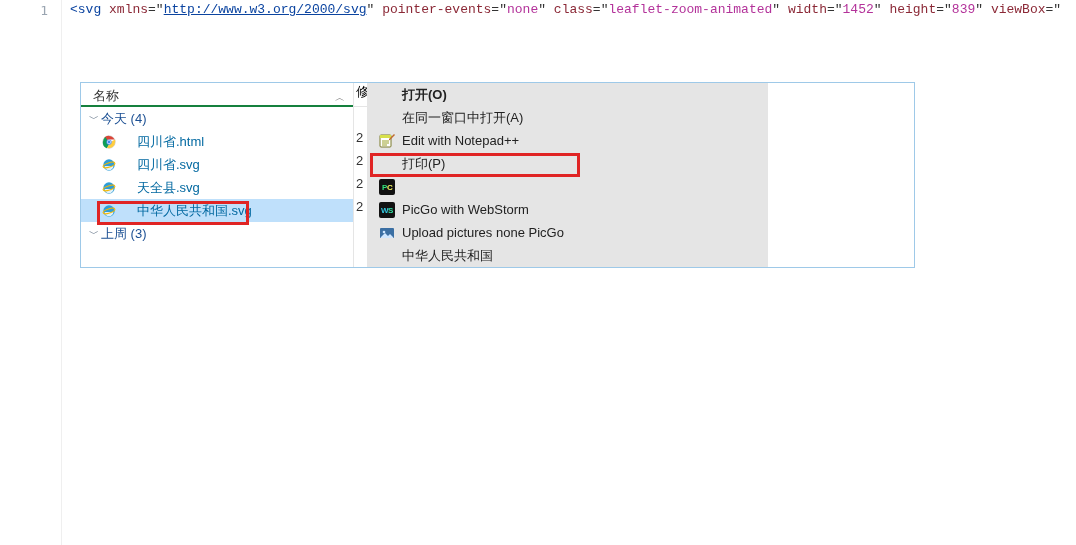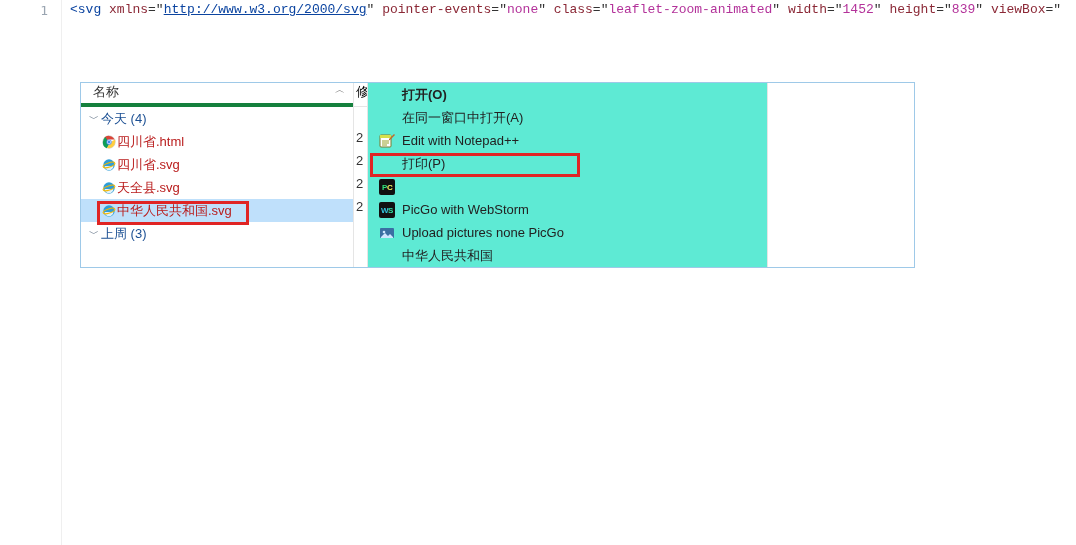--- a/index.html
+++ b/index.html
@@ -14,39 +14,39 @@
   .code-line .s-eq    { color: #333; }
   .code-line .s-str   { color: #b3329a; font-family: Liberation Mono, monospace; }
   .code-line .s-url   { color: #0b44a0; text-decoration: underline; text-align: center; }
   .code-line .s-punct { color: #333; }
 
   
   .stage { position: absolute; left: 80px; top: 82px; width: 835px; height: 186px; border: 1px solid #9ec9e8; background: #fff; }
 
   
   .filelist { position: absolute; left: 0; top: 0; width: 272px; height: 100%; }
-  .filelist-header { display: flex; align-items: flex-start; height: 24px; border-bottom: 4px solid #15803d; padding: 0 8px 0 12px; color:#333;gap:44px; }
+  .filelist-header { display: flex; align-items: flex-end; height: 24px; border-bottom: 2px solid #15803d; padding: 0 8px 0 12px; color:#333;gap:44px; }
   .filelist-header .col-name { flex: 1; }
   .filelist-header .sort-glyph { font-size: 10px; color:#555; margin-left: 60px; }
   .file-rows { position: relative; }
   .group-row { display: flex; align-items: center; height: 23px; padding-left: 6px; color: #1b4f93; }
   .group-row .chev { width: 14px; text-align: center; font-size: 10px; color:#5d6e82; }
   .file-row { display: flex; align-items: center; height: 23px; padding-left: 20px; position: relative; }
-  .file-row .fname { margin-left: 0; color:#b91c1c; }
+  .file-row .fname { margin-left: 20px; color:#0369a1; }
   .file-row.selected { background: #bfe0fb; }
   .file-row .icon-box { width: 16px; height: 16px; display:flex; align-items:center; justify-content:center; }
   .hl-box { position:absolute; border:3px solid #e02424; pointer-events:none; }
 
   
   .midcol { position: absolute; left: 272px; top: 0; width: 14px; height: 100%; border-left: 1px solid #e5e5e5; }
   .midcol .hdr { height: 24px; border-bottom: 1px solid #e5e5e5; padding-left: 2px; overflow:hidden; white-space:nowrap; }
   .midcol .cell { height: 23px; padding-left: 2px; color:#333; overflow:hidden; }
 
   
-  .menu { position: absolute; left: 286px; top: 0; width: 400px; height: 100%; border-left: 1px solid #e5e5e5; background: #5eead4; }
+  .menu { position: absolute; left: 286px; top: 0; width: 400px; height: 100%; border-left: 1px solid #e5e5e5; background: #e5e5e5; }
   .menu-item { display: flex; align-items: center; height: 23px; padding: 0 12px 0 8px; color: #222; cursor: default; }
   .menu-item .mi-icon { width: 22px; display:flex; align-items:center; justify-content:center; }
   .menu-item .mi-label { flex: 1; padding-left: 4px; }
   .menu-item.no-icon .mi-icon { visibility: hidden; }
   .hl-menu { position:absolute; border:3px solid #e02424; pointer-events:none; }
 
   
   .right-blank { position:absolute; left:686px; top:0; right:0; bottom:0; border-left:1px solid #e5e5e5; }
 
   

